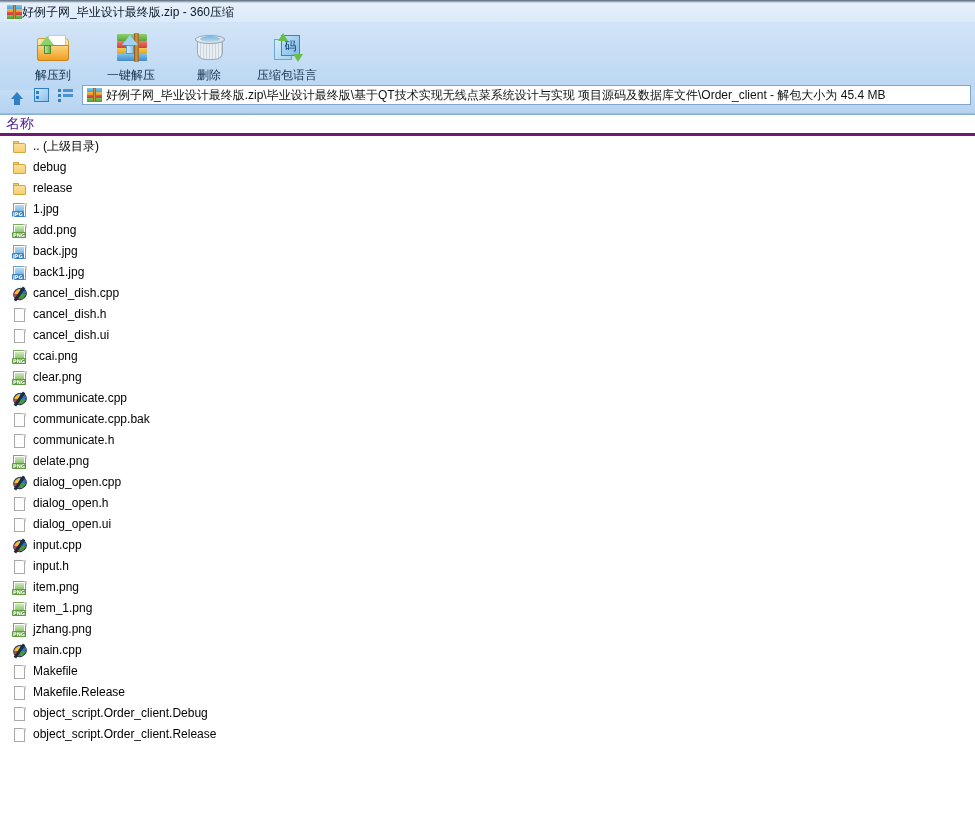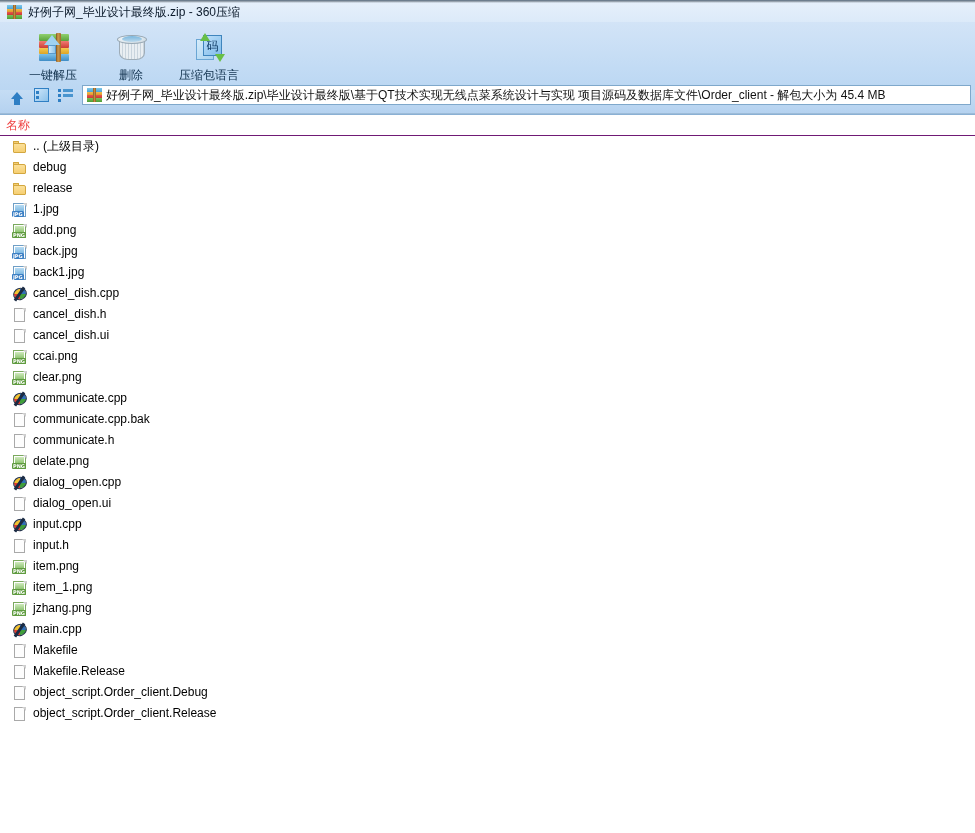--- a/index.html
+++ b/index.html
@@ -44,21 +44,20 @@
     position: relative;
   }
   .titlebar::before{
     content:"";
     position:absolute; left:0; right:0; top:0; height:2px;
     background: linear-gradient(to bottom, rgba(40,52,64,.55), rgba(40,52,64,0));
   }
   .title-text {
     font-size: 12px;
     color: #0b1a2b;
-    margin-left: 6px;
     white-space: nowrap;
     line-height: 14px;
   }
 
   
   .archive-icon {
     width: 15px; height: 14px;
     position: relative;
     flex: 0 0 auto;
     display: inline-block;
@@ -263,23 +262,23 @@
   }
 
   
   .listhead {
     height: 21px;
     display: flex;
     align-items: center;
     padding-left: 6px;
     box-sizing: border-box;
     background: #ffffff;
-    border-bottom: 1px solid #701a75;
-    color: #ef4444;
-    font-size: 12px;
+    border-bottom: 3px solid #701a75;
+    color: #4c1d95;
+    font-size: 14px;
   }
   .filelist {
     background: #ffffff;
     padding-left: 12px;
     box-sizing: border-box;
   }
   .row {
     height: 21px;
     display: flex;
     align-items: center;
@@ -384,20 +383,34 @@
           <i class="s3"></i>
           <i class="s4"></i>
           <span class="zip"></span>
       </span>
       <span class="title-text">好例子网_毕业设计最终版.zip - 360压缩</span>
     </div>
 
     <div class="toolbar">
 
 
+      <div class="tbtn">
+        <span class="glyph">
+          <span class="folder-big">
+            <span class="back"></span>
+            <span class="paper"></span>
+            <span class="front"></span>
+            <span class="garrow">
+                <span class="head"></span>
+                <span class="shaft"></span>
+              </span>
+          </span>
+        </span>
+        <span class="lbl">解压到</span>
+      </div>
 
       <div class="tbtn">
         <span class="glyph">
           <span class="stack">
             <i class="b1"></i>
               <i class="b2"></i>
               <i class="b3"></i>
               <i class="b4"></i>
             <span class="zipper"></span>
             <span class="upbox">
@@ -601,20 +614,27 @@
           <span class="q"></span>
           <span class="slash"></span>
         </span>
         <span class="name">dialog_open.cpp</span>
       </div>
       <div class="row">
         <span class="ico doc">
           <span class="page"></span>
           <span class="fold"></span>
         </span>
+        <span class="name">dialog_open.h</span>
+      </div>
+      <div class="row">
+        <span class="ico doc">
+          <span class="page"></span>
+          <span class="fold"></span>
+        </span>
         <span class="name">dialog_open.ui</span>
       </div>
       <div class="row">
         <span class="ico cpp">
           <span class="q"></span>
           <span class="slash"></span>
         </span>
         <span class="name">input.cpp</span>
       </div>
       <div class="row">

